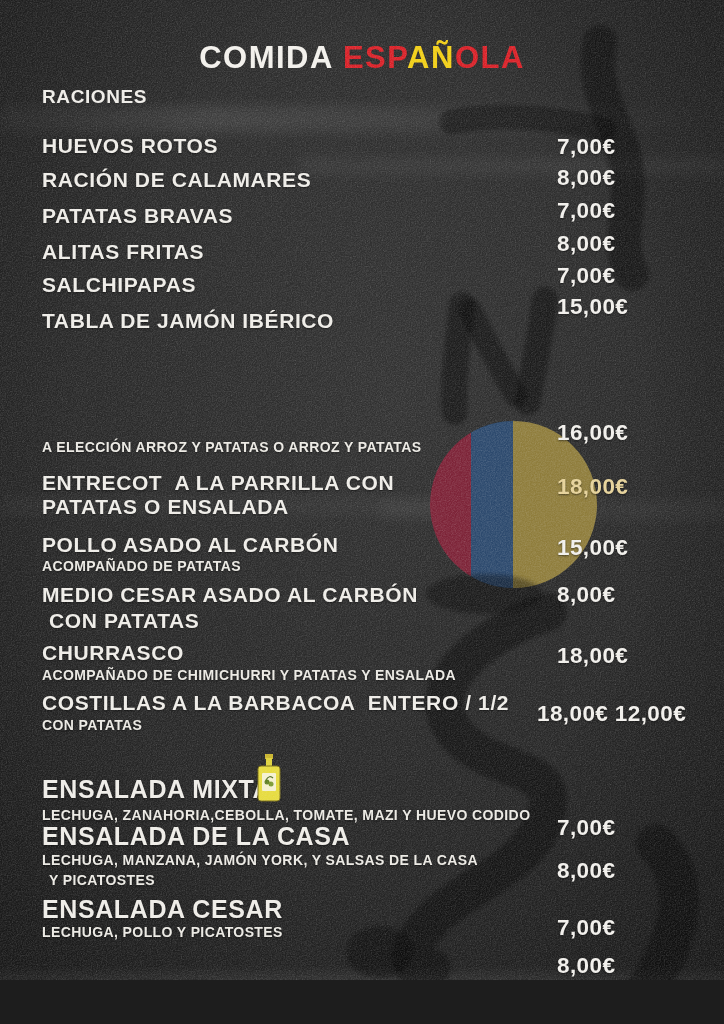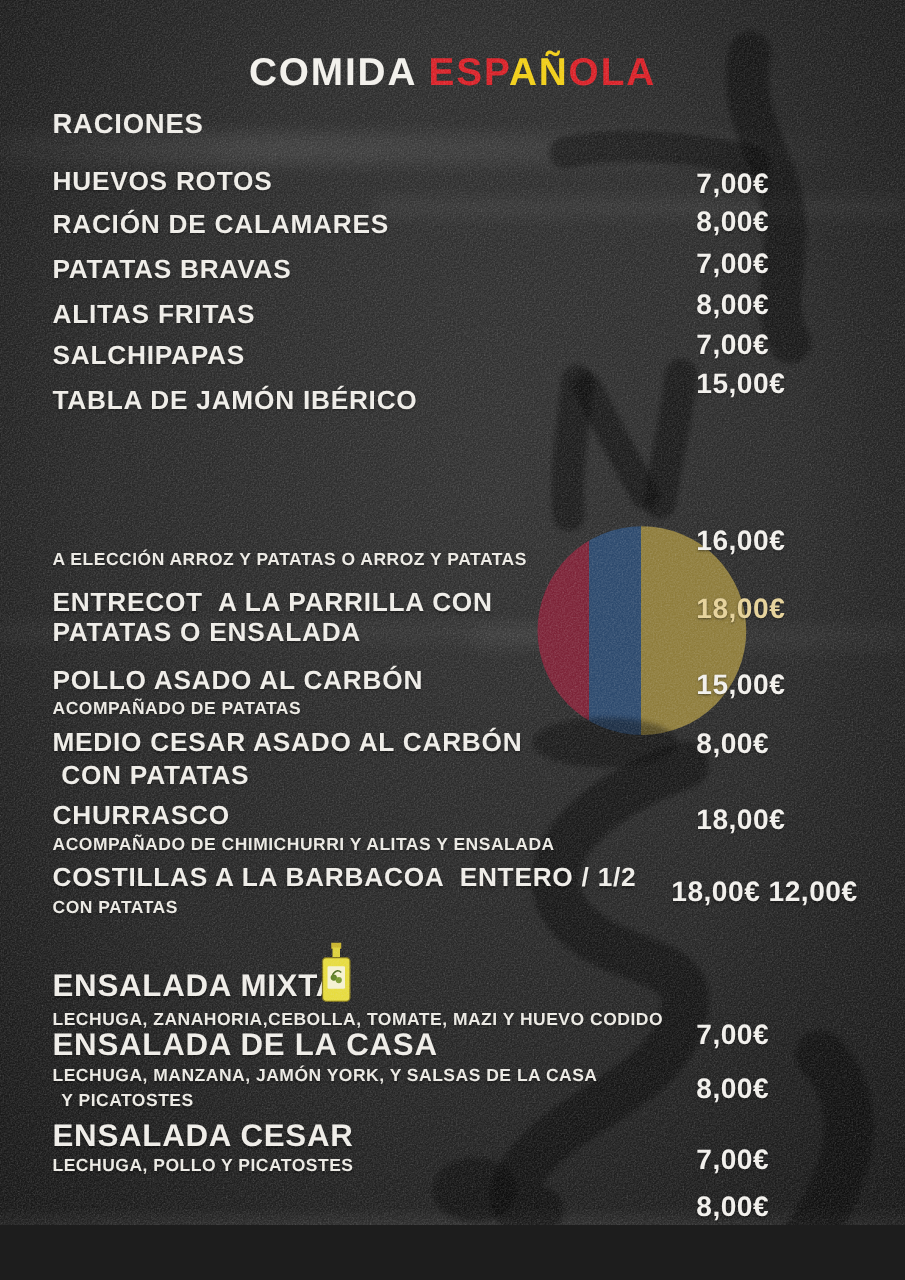--- a/index.html
+++ b/index.html
@@ -33,21 +33,21 @@
     z-index:1;
   }
 
   
   .title{position:absolute;left:0;top:40px;width:100%;text-align:center;
     font-size:31px;letter-spacing:1.5px;z-index:3;white-space:pre;}
   .t-white{color:#f3f1ec;margin-right:9px;}
   .t-red{color:#da2128;}
   .t-yellow{color:#f2cf16;}
 
-  .sec-header{position:absolute;left:42px;top:86px;font-size:22px;letter-spacing:.6px;z-index:3;}
+  .sec-header{position:absolute;left:42px;top:86px;font-size:19px;letter-spacing:.6px;z-index:3;}
 
   .name{position:absolute;left:42px;font-size:21px;letter-spacing:.6px;line-height:1;
     color:#efede8;white-space:pre;z-index:3;text-shadow:0 1px 2px rgba(0,0,0,.55);}
   .name.lg{font-size:25px;}
   .ind{padding-left:7px;}
   .desc{position:absolute;left:42px;font-size:14px;letter-spacing:.4px;line-height:1;
     color:#eceae4;white-space:pre;z-index:3;text-shadow:0 1px 2px rgba(0,0,0,.55);}
   .price{position:absolute;left:557px;font-size:22.5px;letter-spacing:.4px;line-height:1;
     color:#f2f0ec;white-space:pre;z-index:3;text-shadow:0 1px 2px rgba(0,0,0,.5);}
   .price.wide{left:537px;}
@@ -122,21 +122,21 @@
 
   <div class="name" style="top:534px">POLLO ASADO AL CARBÓN</div>
   <div class="desc" style="top:559px">ACOMPAÑADO DE PATATAS</div>
   <div class="price" style="top:537px">15,00€</div>
 
   <div class="name" style="top:584px">MEDIO CESAR ASADO AL CARBÓN</div>
   <div class="name ind" style="top:610px">CON PATATAS</div>
   <div class="price" style="top:584px">8,00€</div>
 
   <div class="name" style="top:642px">CHURRASCO</div>
-  <div class="desc" style="top:668px">ACOMPAÑADO DE CHIMICHURRI Y ALITAS Y ENSALADA</div>
+  <div class="desc" style="top:668px">ACOMPAÑADO DE CHIMICHURRI Y PATATAS Y ENSALADA</div>
   <div class="price" style="top:645px">18,00€</div>
 
   <div class="name" style="top:692px">COSTILLAS A LA BARBACOA  ENTERO / 1/2</div>
   <div class="desc" style="top:718px">CON PATATAS</div>
   <div class="price wide" style="top:703px">18,00€ 12,00€</div>
 
   <div class="name lg" style="top:777px">ENSALADA MIXTA</div>
   <span class="bottle">
     <svg viewBox="0 0 34 48" width="34" height="48">
       <rect x="13" y="0" width="8" height="5" fill="#c9b42c"></rect>

